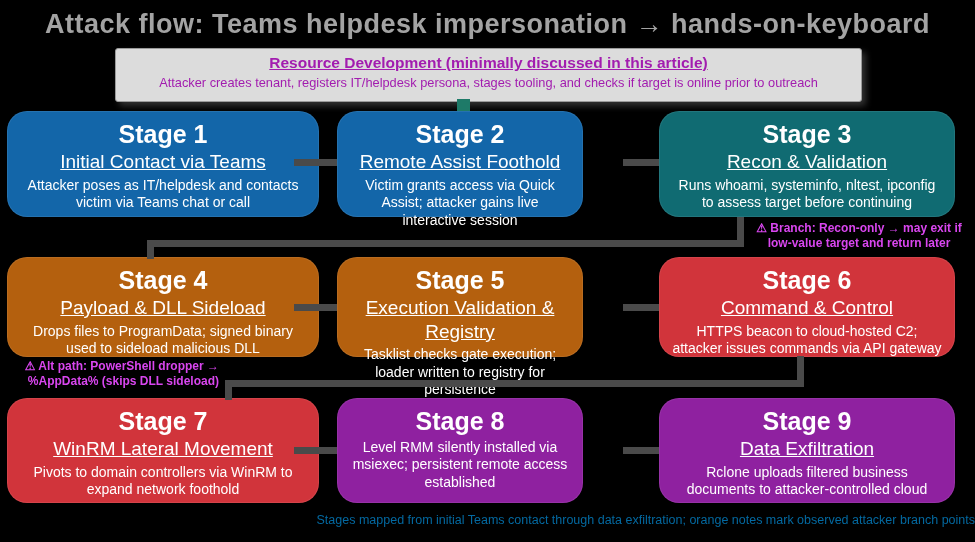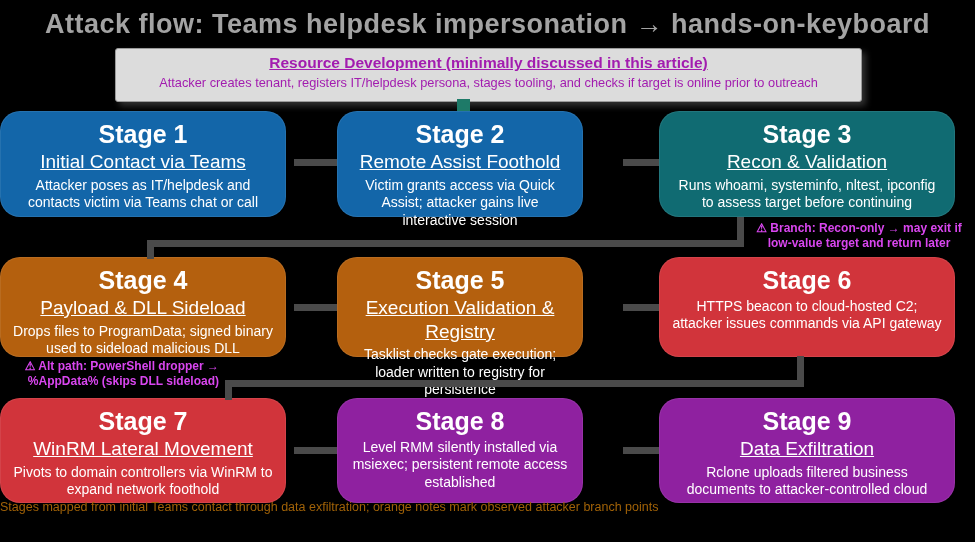--- a/index.html
+++ b/index.html
@@ -20,36 +20,36 @@
   .resource-title{font-size:15.5px;font-weight:600;text-decoration:underline;margin-top:5px;}
   .resource-desc{font-size:12.8px;margin-top:3px;}
   .stub-teal{position:absolute;left:457px;top:99px;width:13px;height:12px;background:#1e7a68;}
   .stage{
     position:absolute;border-radius:20px;text-align:center;color:#fff;
     box-shadow:inset 0 0 0 1px rgba(255,255,255,.08);
   }
   .stage .s-label{font-size:25px;font-weight:bold;margin-top:9px;line-height:1.15;}
   .stage .s-title{font-size:19px;font-weight:400;text-decoration:underline;margin-top:1px;line-height:1.25;}
   .stage .s-desc{font-size:14px;line-height:1.25;margin-top:3px;padding:0 13px;}
-  .col1{left:0;width:286px;}
+  .col1{left:7px;width:312px;}
   .col2{left:337px;width:246px;}
   .col3{left:659px;width:296px;}
   .row1{top:111px;height:106px;}
   .row2{top:257px;height:100px;}
   .row3{top:398px;height:105px;}
   .conn{position:absolute;background:#4a4a4a;}
   .annotation{
     position:absolute;color:#d946ef;font-weight:bold;font-size:12px;
     line-height:15px;text-align:center;z-index:5;
   }
   .ann-recon{left:748px;top:221px;width:222px;}
   .ann-alt{left:14px;top:359px;width:205px;text-align:right;}
   .page-caption{
-    position:absolute;top:500px;left:0;width:975px;text-align:left;
-    font-size:12.5px;color:#a16207;
+    position:absolute;top:513px;left:0;width:975px;text-align:right;
+    font-size:12.5px;color:#0369a1;
   }
 </style>
 </head>
 <body>
 
 <div id="canvas">
 
   <div class="page-title">Attack flow: Teams helpdesk impersonation → hands-on-keyboard</div>
 
   <div class="resource-box">
@@ -80,20 +80,21 @@
     <div class="s-title">Payload &amp; DLL Sideload</div>
     <div class="s-desc">Drops files to ProgramData; signed binary used to sideload malicious DLL</div>
   </div>
   <div class="stage row2 col2" style="background: rgb(180, 96, 14);">
     <div class="s-label">Stage 5</div>
     <div class="s-title">Execution Validation &amp; Registry</div>
     <div class="s-desc">Tasklist checks gate execution; loader written to registry for persistence</div>
   </div>
   <div class="stage row2 col3" style="background: rgb(209, 52, 59);">
     <div class="s-label">Stage 6</div>
+    <div class="s-title">Command &amp; Control</div>
     <div class="s-desc">HTTPS beacon to cloud-hosted C2; attacker issues commands via API gateway</div>
   </div>
 
   <div class="stage row3 col1" style="background: rgb(209, 52, 59);">
     <div class="s-label">Stage 7</div>
     <div class="s-title">WinRM Lateral Movement</div>
     <div class="s-desc">Pivots to domain controllers via WinRM to expand network foothold</div>
   </div>
   <div class="stage row3 col2" style="background: rgb(143, 33, 160);">
     <div class="s-label">Stage 8</div>

